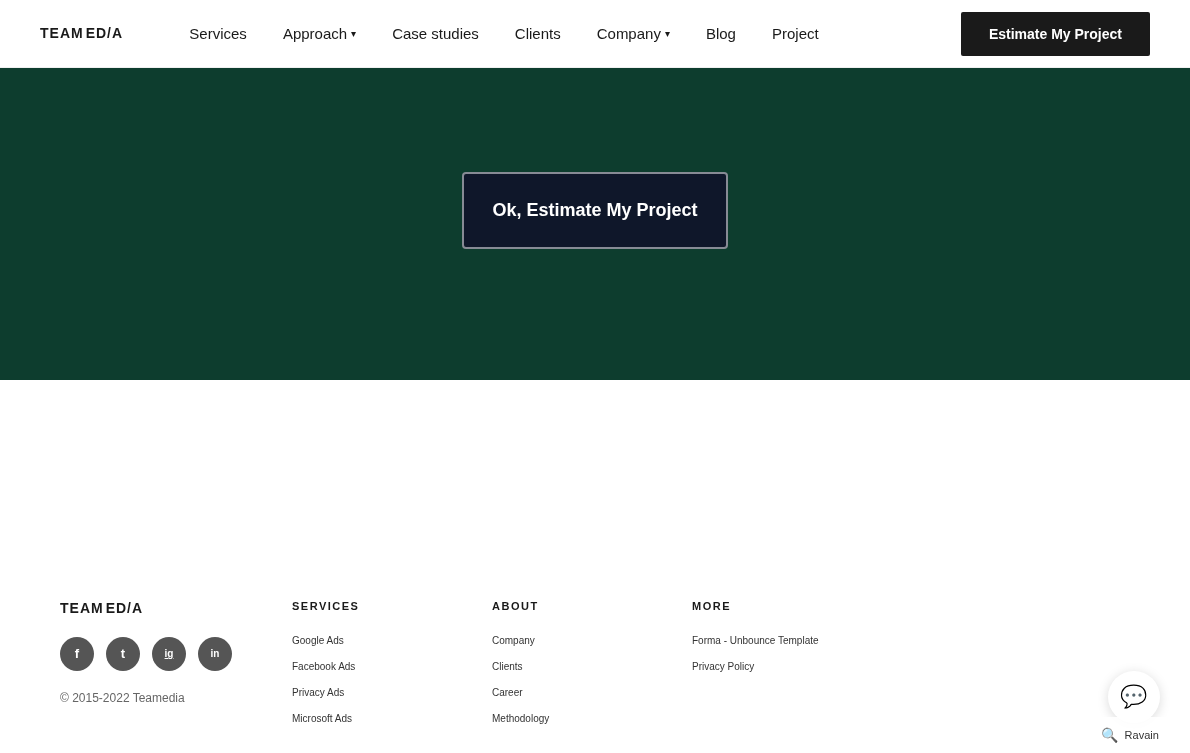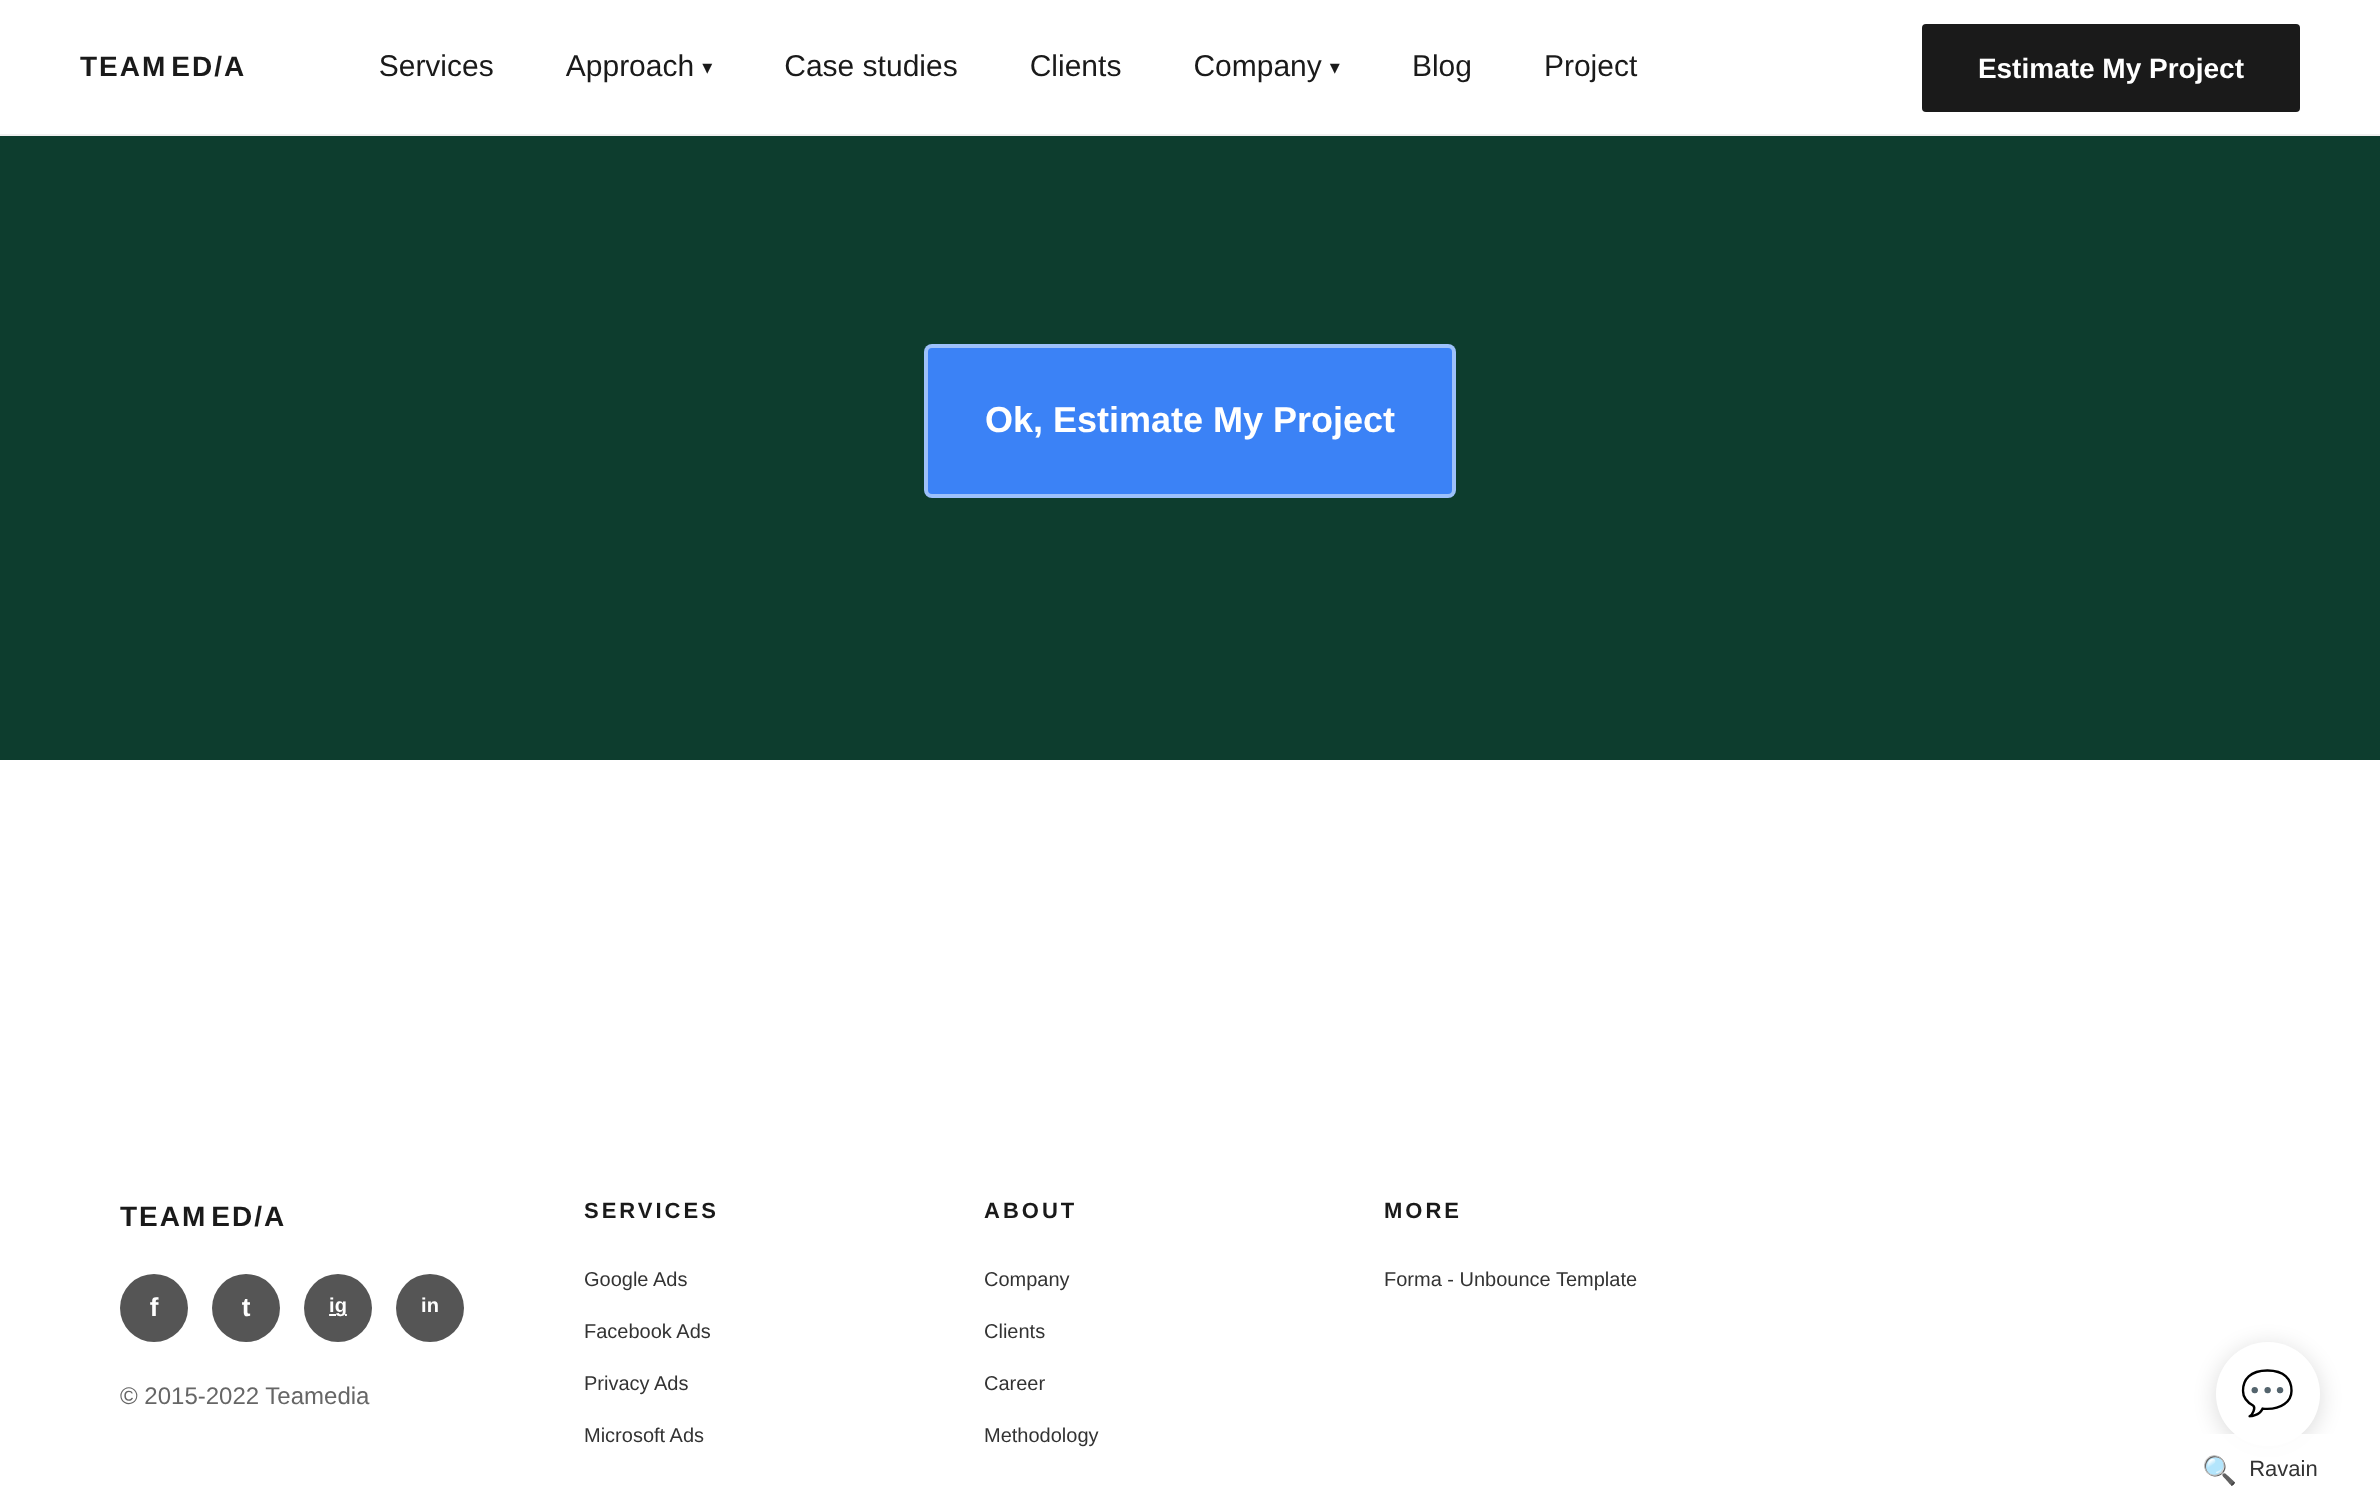--- a/index.html
+++ b/index.html
@@ -55,21 +55,21 @@
     
     .hero-section {
       background: #0d3d2e;
       min-height: 380px;
       display: flex;
       align-items: center;
       justify-content: center;
       padding: 100px 40px 60px;
     }
     .cta-button {
-      background: #3b82f6;
+      background: #0f172a;
       border: 2px solid rgba(255,255,255,0.5);
       color: #fff;
       font-size: 18px;
       font-weight: 600;
       padding: 26px 28px;
       cursor: pointer;
       border-radius: 4px;
     }
 
     
@@ -254,20 +254,21 @@
       <a class="footer-link">Company</a>
       <a class="footer-link">Clients</a>
       <a class="footer-link">Career</a>
       <a class="footer-link">Methodology</a>
 
     </div>
 
     <div class="footer-col">
       <div class="footer-col-title">MORE</div>
       <a class="footer-link">Forma - Unbounce Template</a>
+      <a class="footer-link">Privacy Policy</a>
     </div>
 
   </div>
 </footer>
 
 <div class="chat-widget">
   <span>💬</span>
 </div>
 
 <div class="ravain-bar">

